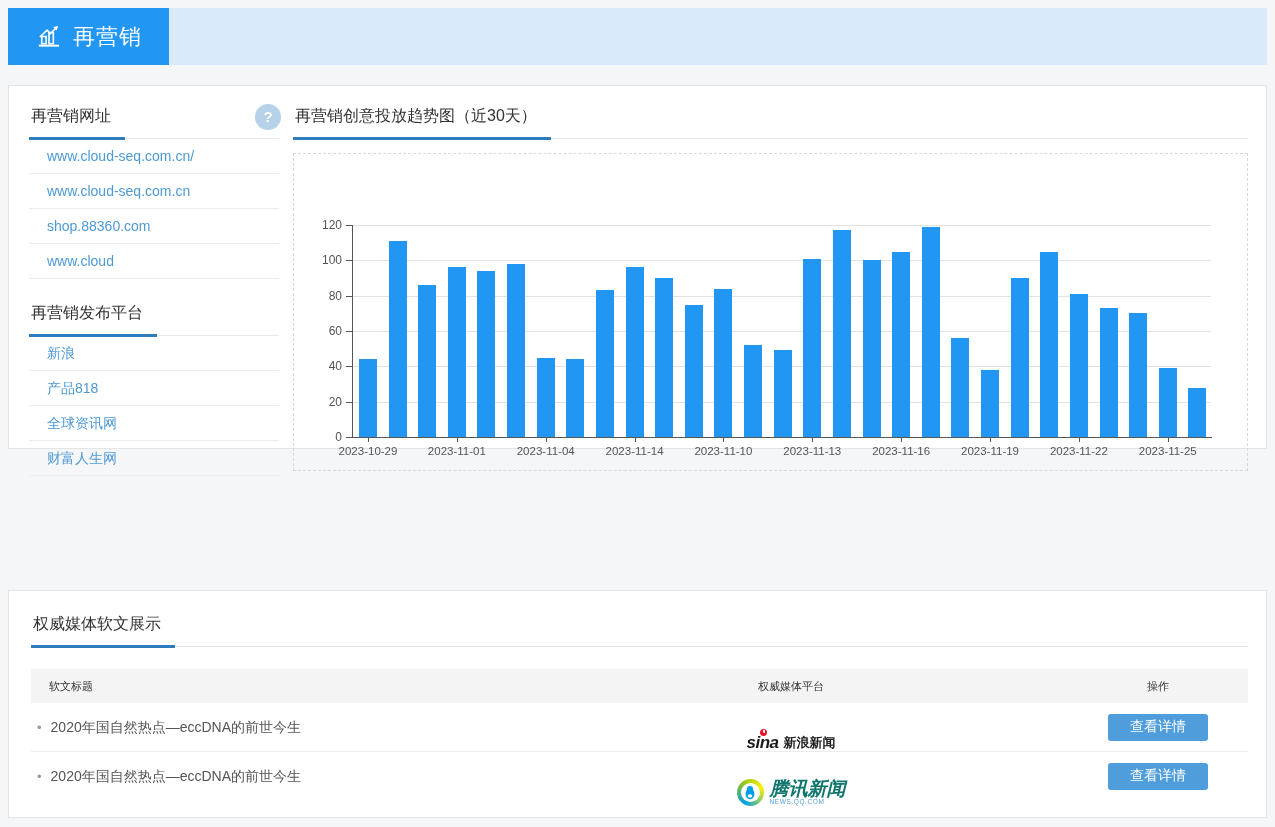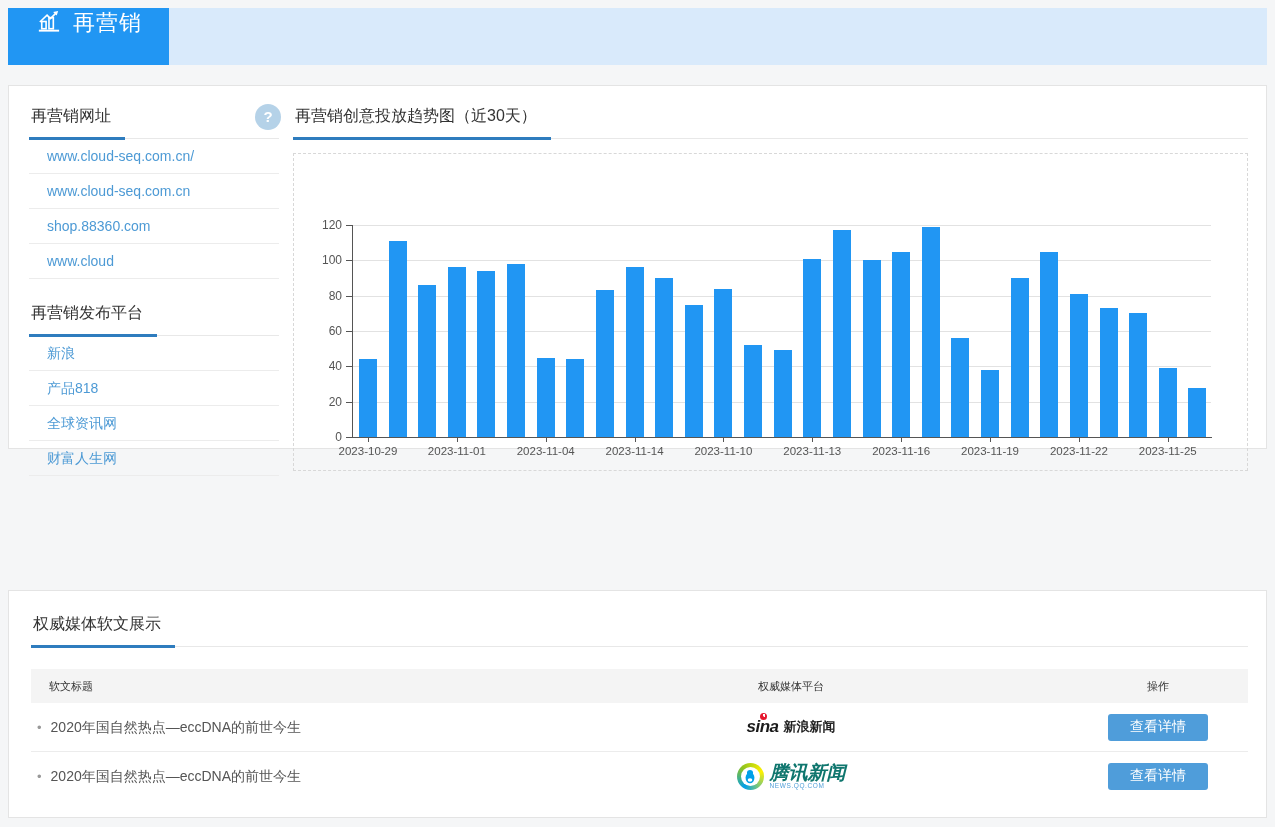--- a/index.html
+++ b/index.html
@@ -3,21 +3,21 @@
 <meta charset="utf-8">
 <style>
   html,body{margin:0;padding:0;background:#f5f6f7;}
   .page{position:relative;width:1275px;height:827px;background:#f5f6f7;overflow:hidden;
         font-family:"Liberation Sans",sans-serif;}
   
   .strip{position:absolute;left:8px;width:1259px;background:#d9eafb;}
   #strip1{top:8px;height:57px;}
   #strip2{top:517px;height:53px;}
   .badge{position:absolute;left:0;top:0;bottom:0;background:#2196f3;color:#fff;
-         display:flex;gap:11px;padding:0 27px;font-size:22px;letter-spacing:1px;}
+         display:flex;align-items:center;gap:11px;padding:0 27px;font-size:22px;letter-spacing:1px;}
   .badge svg{display:block;}
   
   .panel{position:absolute;left:8px;width:1259px;background:#fff;border:1px solid #e4e4e4;box-sizing:border-box;}
   #panel1{top:85px;height:364px;}
   #panel2{top:590px;height:228px;}
   
   .sec-title{border-bottom:1px solid #e8e8e8;}
   .sec-title .tt{display:inline-block;font-size:16px;color:#333;padding:0 14px 10px 2px;
                  border-bottom:3px solid #2e7cbe;margin-bottom:-2px;}
   
@@ -44,21 +44,21 @@
   .table{position:absolute;left:22px;top:78px;width:1217px;}
   .thead{position:relative;height:34px;background:#f4f4f4;line-height:34px;font-size:11px;color:#333;}
   .th1{padding-left:18px;}
   .thc{position:absolute;top:0;text-align:center;}
   .th2{left:610px;width:300px;}
   .th3{left:1047px;width:160px;}
   .trow{position:relative;height:48px;border-bottom:1px solid #ececec;}
   .trow.last{border-bottom:none;}
   .td-title{position:absolute;left:6px;top:0;line-height:48px;font-size:14px;color:#555;white-space:nowrap;}
   .td-title::before{content:"•";color:#999;margin-right:9px;font-size:13px;}
-  .td-media{position:absolute;left:610px;top:0;width:300px;height:48px;display:flex;align-items:center;justify-content:center;}
+  .td-media{position:absolute;left:610px;top:16px;width:300px;height:48px;display:flex;align-items:center;justify-content:center;}
   .td-action{position:absolute;left:1047px;top:0;width:160px;height:48px;display:flex;align-items:center;justify-content:center;}
   .btn{width:100px;height:27px;background:#4f9dda;color:#fff;font-size:14px;border:none;border-radius:3px;cursor:pointer;
        font-family:"Liberation Sans",sans-serif;}
   
   .sina-logo{display:inline-flex;align-items:center;gap:5px;}
   .sina-word{position:relative;font-style:italic;font-weight:bold;font-size:17px;color:#1a1a1a;letter-spacing:-0.5px;}
   .sina-dot{position:absolute;top:-4px;left:14px;width:7px;height:7px;border-radius:50%;
             background:radial-gradient(circle at 60% 35%, #fff 0 1.2px, #e6162d 1.3px);}
   .sina-cn{font-size:13px;font-weight:bold;color:#222;}
   .qq-logo{display:inline-flex;align-items:center;gap:6px;}

